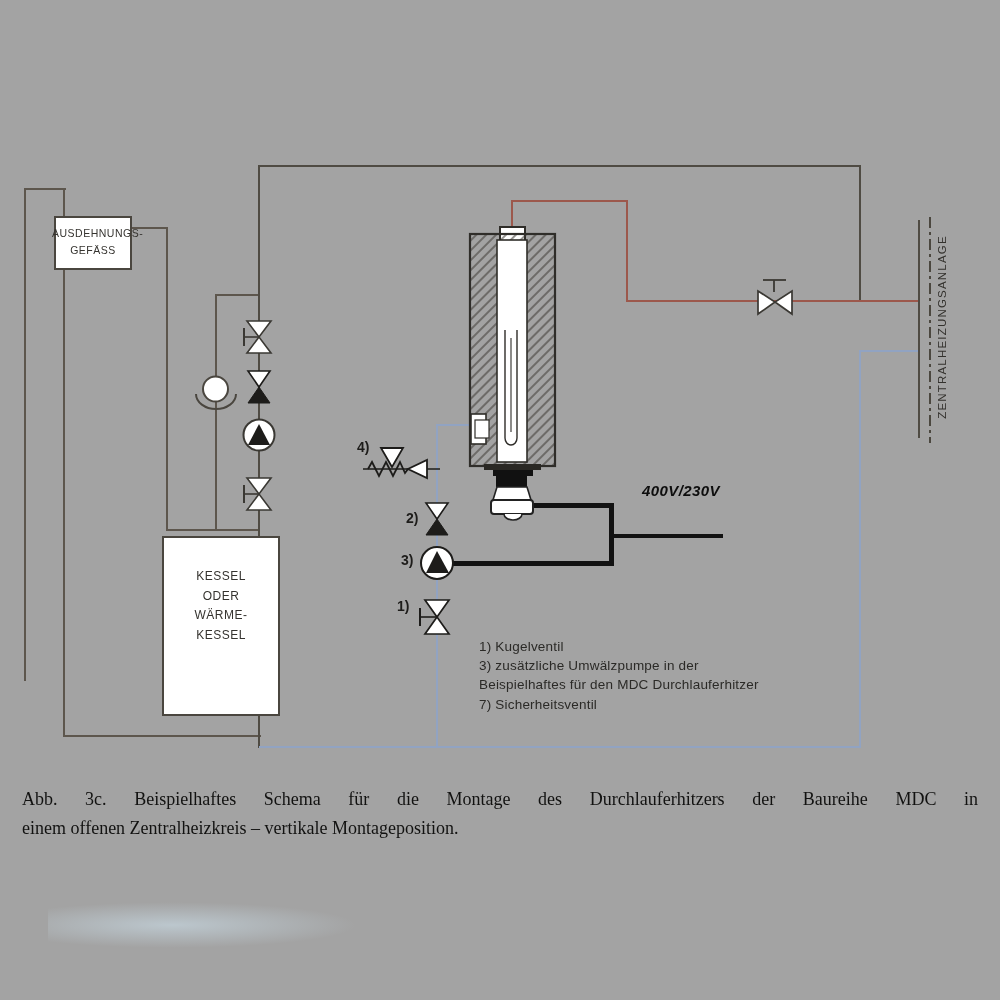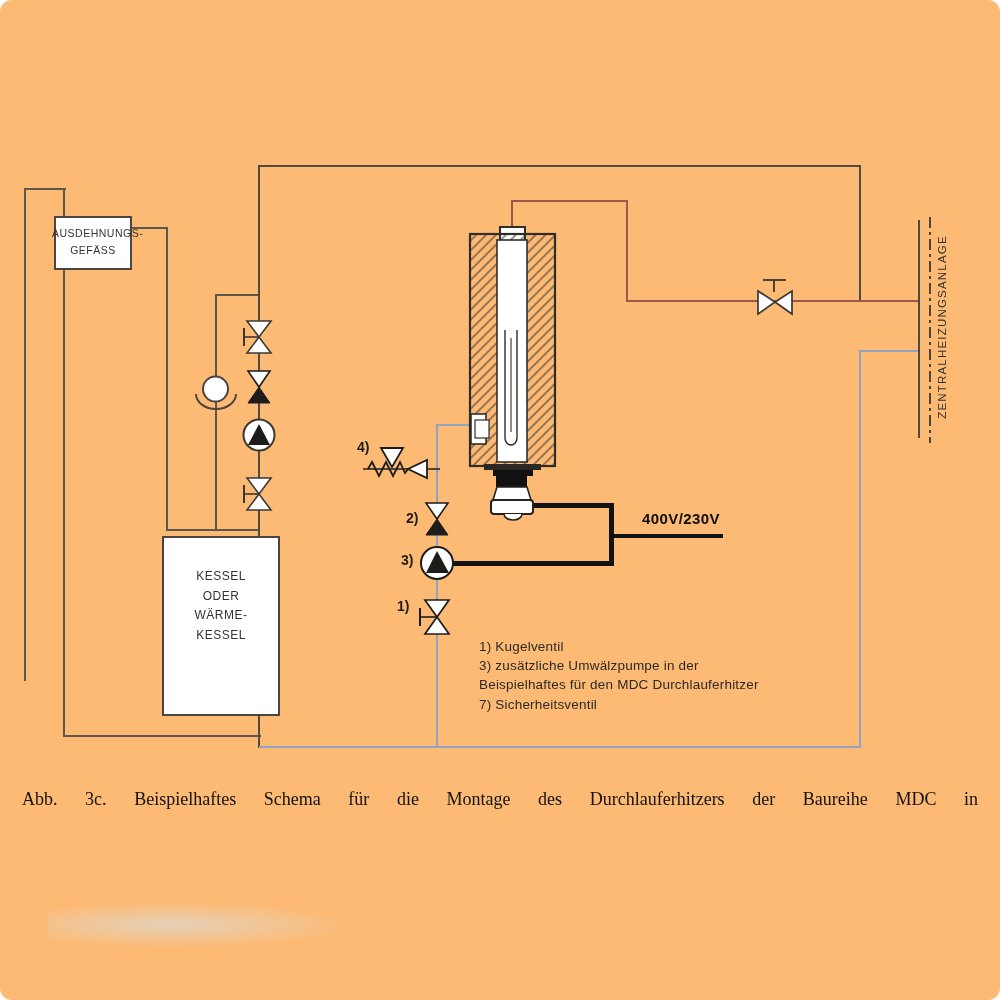--- a/index.html
+++ b/index.html
@@ -1,17 +1,17 @@
 <!DOCTYPE html>
 <html><head>
 <meta charset="utf-8">
 <style>
   html,body{margin:0;padding:0;background:#fff;}
-  #canvas{position:relative;width:1000px;height:1000px;background:#fdba74;overflow:hidden;
-          font-family:"Liberation Sans","DejaVu Sans",sans-serif;color:#2e2d2b;border-radius:12px;}
+  #canvas{position:relative;width:1000px;height:1000px;background:#a3a3a3;overflow:hidden;
+          font-family:"Liberation Sans","DejaVu Sans",sans-serif;color:#2e2d2b;}
   .hl,.vl{position:absolute;background:#4f4b43;}
   .hl{height:2px;}
   .vl{width:2px;}
   .sep{background:#5d564d;}
   .red{background:#9c584c;}
   .blue{background:#91a3c2;}
   .cable{position:absolute;background:#121212;}
   .box{position:absolute;background:#fff;border:2px solid #4a463f;box-sizing:border-box;}
   .boxlabel{position:absolute;text-align:center;letter-spacing:.5px;color:#35332f;}
   .dashdot{position:absolute;width:2px;
@@ -19,22 +19,22 @@
   .callout{position:absolute;font-weight:700;font-size:14px;color:#1d1c1a;}
   .legend{position:absolute;left:479px;top:637px;font-size:13.5px;line-height:19.2px;
           letter-spacing:.2px;color:#2b2a27;white-space:nowrap;}
   .caption{position:absolute;left:22px;top:785px;width:956px;
            font-family:"Liberation Serif","DejaVu Serif",serif;font-size:18px;
            line-height:29px;color:#121211;}
   .caption .just{text-align:justify;text-align-last:justify;}
   .rot-label{position:absolute;left:834px;top:319px;width:220px;height:16px;
              transform:rotate(-90deg);text-align:center;font-size:11.5px;
              letter-spacing:1.2px;color:#33312d;white-space:nowrap;}
-  .voltage{position:absolute;left:642px;top:510px;font-weight:700;font-size:15px;
-           letter-spacing:.4px;color:#0d0d0d;}
+  .voltage{position:absolute;left:642px;top:482px;font-weight:700;font-size:15px;
+           letter-spacing:.4px;color:#0d0d0d;font-style:italic;}
   svg{position:absolute;overflow:visible;}
   .wm{position:absolute;left:48px;top:902px;width:310px;height:46px;
       background:radial-gradient(ellipse at 40% 50%,rgba(208,228,240,.55),rgba(208,228,240,0) 70%);}
 </style>
 </head>
 <body>
 
 <div id="canvas">
 
   <div class="vl sep" style="left:24px;top:188px;height:493px;"></div>
@@ -171,17 +171,18 @@
 
   <div class="legend">
     <div>1) Kugelventil</div>
     <div>3) zusätzliche Umwälzpumpe in der</div>
     <div>Beispielhaftes für den MDC Durchlauferhitzer</div>
     <div>7) Sicherheitsventil</div>
   </div>
 
   <div class="caption">
     <div class="just">Abb. 3c. Beispielhaftes Schema für die Montage des Durchlauferhitzers der Baureihe MDC in</div>
+    <div>einem offenen Zentralheizkreis – vertikale Montageposition.</div>
   </div>
 
   <div class="wm"></div>
 
 </div>
 
 </body></html>

